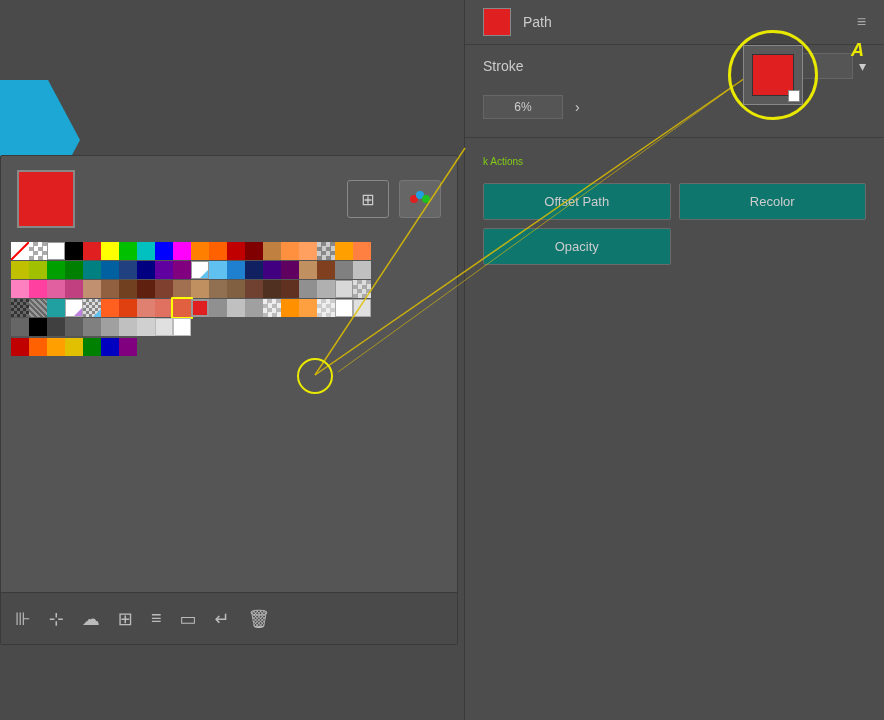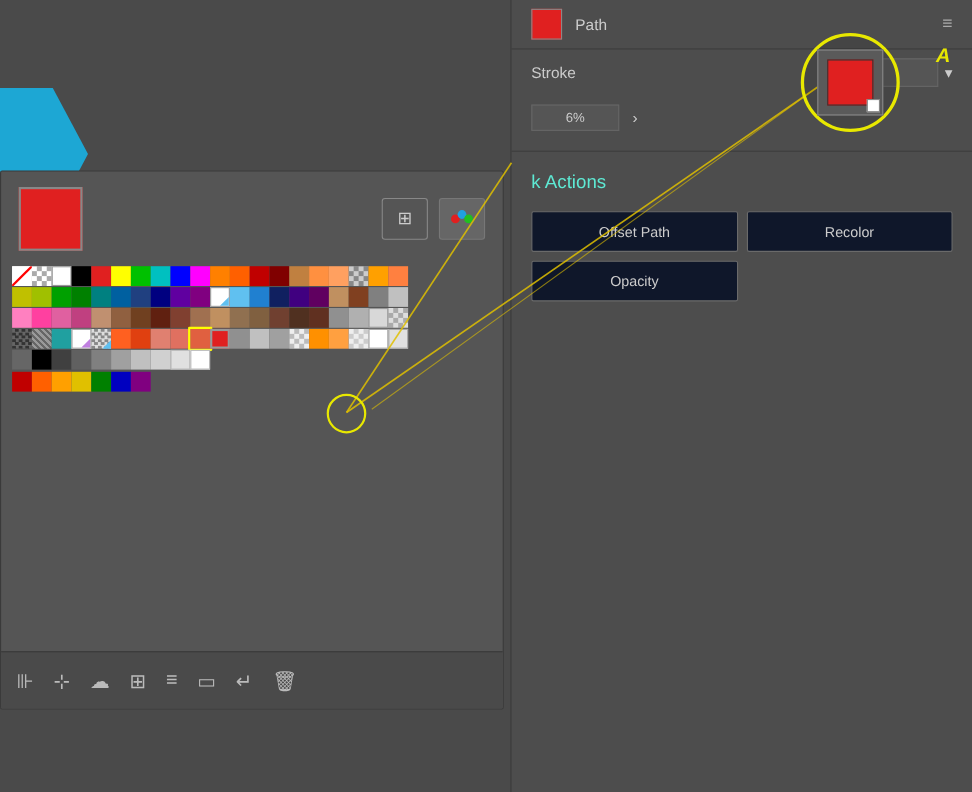--- a/index.html
+++ b/index.html
@@ -265,33 +265,33 @@
     }
 
     .divider {
       height: 1px;
       background: #3d3d3d;
       margin: 10px 0;
     }
 
     .actions-label {
       padding: 8px 18px;
-      color: #5eead4;
-      font-size: 17px;
+      color: #84cc16;
+      font-size: 10px;
     }
 
     .actions-grid {
       display: grid;
       grid-template-columns: 1fr 1fr;
       gap: 8px;
       padding: 8px 18px;
     }
 
     .action-btn {
-      background: #0f172a;
+      background: #0f766e;
       border: 1px solid #6a6a6a;
       color: #cccccc;
       font-size: 13px;
       padding: 10px 8px;
       text-align: center;
       cursor: pointer;
       border-radius: 2px;
     }
 
     

